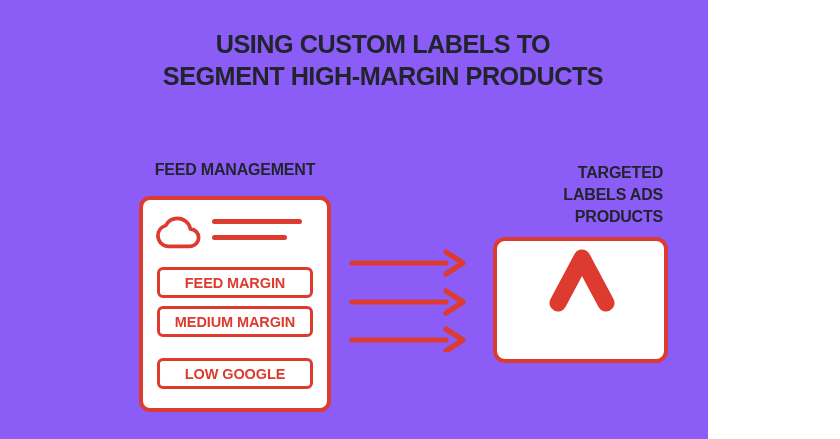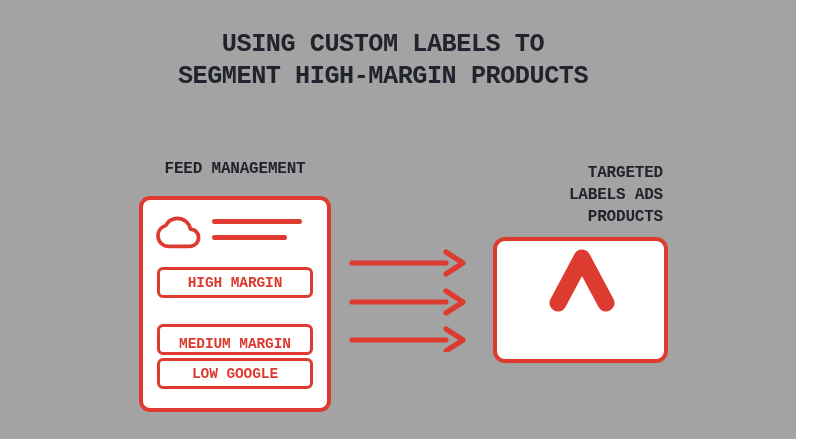--- a/index.html
+++ b/index.html
@@ -1,19 +1,19 @@
 <!DOCTYPE html>
 <html><head>
 <meta charset="utf-8">
 <style>
   html,body { margin:0; padding:0; }
   .canvas {
-    position:relative; width:796px; height:439px;
-    background:#a3a3a3; overflow:hidden;
-    font-family:Liberation Mono, monospace;
+    position:relative; width:708px; height:439px;
+    background:#8b5cf6; overflow:hidden;
+    font-family:Liberation Sans, sans-serif;
   }
   .title {
     position:absolute; left:103px; top:28px; width:560px;
     text-align:center; color:#21242c; font-weight:bold;
     font-size:26px; line-height:32px; letter-spacing:-0.5px;
     transform:scaleX(0.97); transform-origin:50% 0;
   }
   .section-label {
     position:absolute; text-align:center; color:#21242c;
     font-weight:bold; font-size:16px; line-height:21px; letter-spacing:-0.2px;margin-top:16px;
@@ -37,21 +37,21 @@
   .text-line-2 { left:69px; top:35px; width:75px; }
 
   .chip {
     position:absolute; left:14px; width:156px; height:31px;
     border:3px solid #dd3b30; border-radius:6px; box-sizing:border-box;
     display:flex; align-items:center; justify-content:center;
     color:#dd3b30; font-weight:bold; font-size:14.5px; letter-spacing:-0.1px;
     background:#ffffff;
   }
   .chip-1 { top:67px; }
-  .chip-2 { top:124px;align-items:flex-end; }
+  .chip-2 { top:106px; }
   .chip-3 { top:158px; }
 
   .arrows-svg { position:absolute; left:344px; top:248px; }
   .ads-icon-svg { position:absolute; left:0; top:0; }
 </style>
 </head>
 <body>
 
 <div class="canvas">
 
@@ -71,21 +71,21 @@
   </div>
 
   <div class="card dashboard-card">
     <svg class="cloud-icon" viewBox="0 0 24 24" aria-hidden="true">
       <path d="M19.35 10.04A7.49 7.49 0 0 0 12 4C9.11 4 6.6 5.64 5.35 8.04A5.994 5.994 0 0 0 0.9 13.9c0 3.31 2.69 6 6 6h12.1c2.76 0 5-2.24 5-5 0-2.64-2.05-4.78-4.65-4.86z" fill="none" stroke="#dd3b30" stroke-width="2.1" stroke-linejoin="round" stroke-linecap="round" transform="translate(0.2,0.2) scale(0.96)"></path>
     </svg>
     <div class="text-line text-line-1"></div>
     <div class="text-line text-line-2"></div>
 
     <div class="chip chip-1">
-      <span>HIGH MARGIN</span>
+      <span>FEED MARGIN</span>
     </div>
     <div class="chip chip-2">
       <span>MEDIUM MARGIN</span>
     </div>
     <div class="chip chip-3">
       <span>LOW GOOGLE</span>
     </div>
   </div>
 
   <svg class="arrows-svg" width="132" height="104" viewBox="0 0 132 104" aria-hidden="true">

